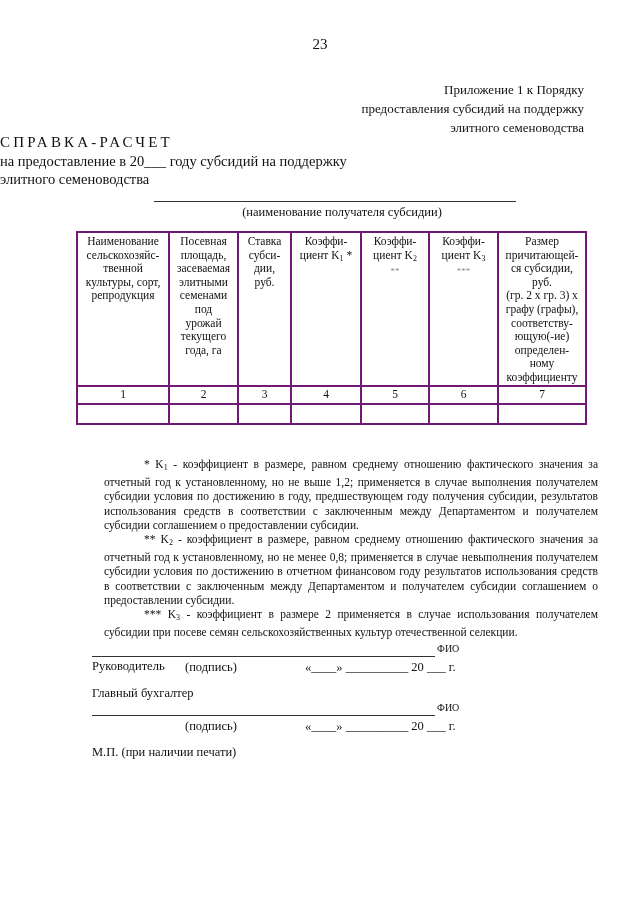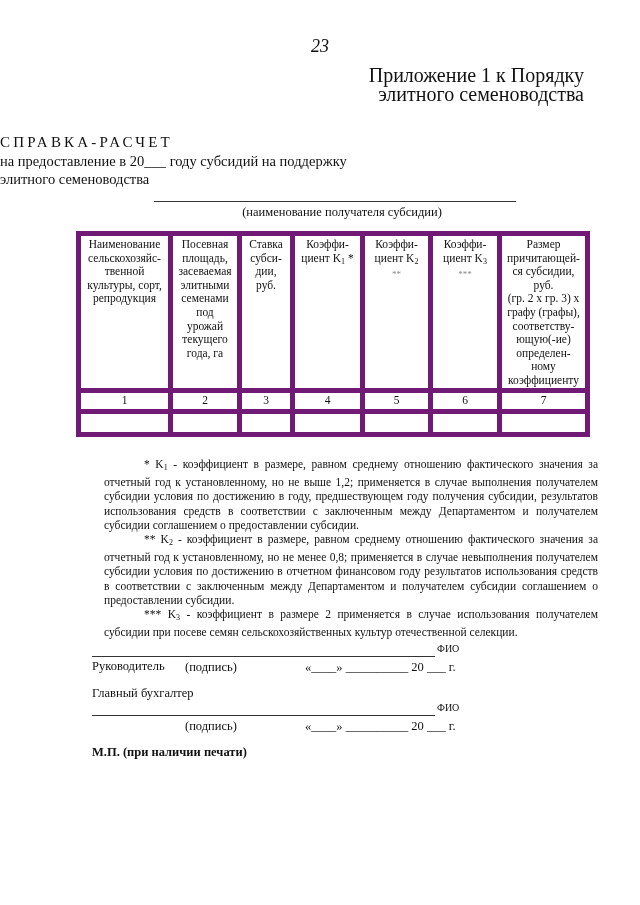--- a/index.html
+++ b/index.html
@@ -2,52 +2,53 @@
 <html><head>
 <meta charset="utf-8">
 <style>
   html, body { margin: 0; padding: 0; background: #ffffff; }
   body {
     width: 640px; height: 905px; position: relative; overflow: hidden;
     font-family: "Liberation Serif", "DejaVu Serif", serif;
     color: #111;
   }
   .abs { position: absolute; }
-  .page-num { left: 300px; top: 36px; width: 40px; text-align: center; font-size: 18px; font-style: italic; }
-  .appendix { right: 56px; top: 66px; text-align: right; font-size: 20px; line-height: 19px; }
+  .page-num { left: 300px; top: 36px; width: 40px; text-align: center; font-size: 15px; }
+  .appendix { right: 56px; top: 80px; text-align: right; font-size: 13px; line-height: 19px; }
   .title { left: 0; width: 640px; top: 132px; text-align: left; font-size: 15px; letter-spacing: 3.2px; line-height: 20px; }
   .subtitle { left: 0; width: 520px; top: 152px; font-size: 14.5px; line-height: 18px; }
   .recipient-line { left: 154px; width: 362px; top: 201px; border-top: 1px solid #333; }
   .recipient-caption { left: 0; width: 640px; top: 205px; text-align: center; font-size: 12.5px; padding-left: 22px; }
 
   table.calc { position: absolute; left: 76px; top: 231px; width: 509px; border-collapse: collapse; table-layout: fixed; }
-  table.calc td { border: 5px solid #701a75; text-align: center; vertical-align: top; font-size: 11.5px; line-height: 13.6px; padding: 2px 1px 0 1px; }
+  table.calc td { border: 2px solid #701a75; text-align: center; vertical-align: top; font-size: 11.5px; line-height: 13.6px; padding: 2px 1px 0 1px; }
   table.calc tr.hdr td { height: 150px; }
   table.calc tr.nums td { height: 14px; vertical-align: middle; padding: 1px 0; }
   table.calc tr.empty td { height: 16px; }
   .sub { font-size: 8px; vertical-align: -2px; }
   .gray-star { color: #888; font-size: 9px; }
 
   .notes { left: 92px; width: 494px; top: 457px; font-size: 11.5px; line-height: 14.2px; text-align: justify; margin-left: 12px; }
   .notes p { margin: 0; text-indent: 40px; }
 
   .sig-label { font-size: 12.5px; }
   .sig-line { border-top: 1px solid #333; }
   .fio { font-size: 10px; }
   .podpis { font-size: 12.5px; }
   .date { font-size: 12.5px; white-space: pre; text-align: right; }
-  .mp { font-size: 12.5px; font-weight: bold; }
+  .mp { font-size: 12.5px; }
 </style>
 </head>
 <body>
 
 <div class="abs page-num">23</div>
 
 <div class="abs appendix">
   <div>Приложение 1 к Порядку</div>
+  <div>предоставления субсидий на поддержку</div>
   <div>элитного семеноводства</div>
 </div>
 
 <div class="abs title">СПРАВКА-РАСЧЕТ</div>
 <div class="abs subtitle">
   <div>на предоставление в 20___ году субсидий на поддержку</div>
   <div>элитного семеноводства</div>
 </div>
 
 <div class="abs recipient-line"></div>

